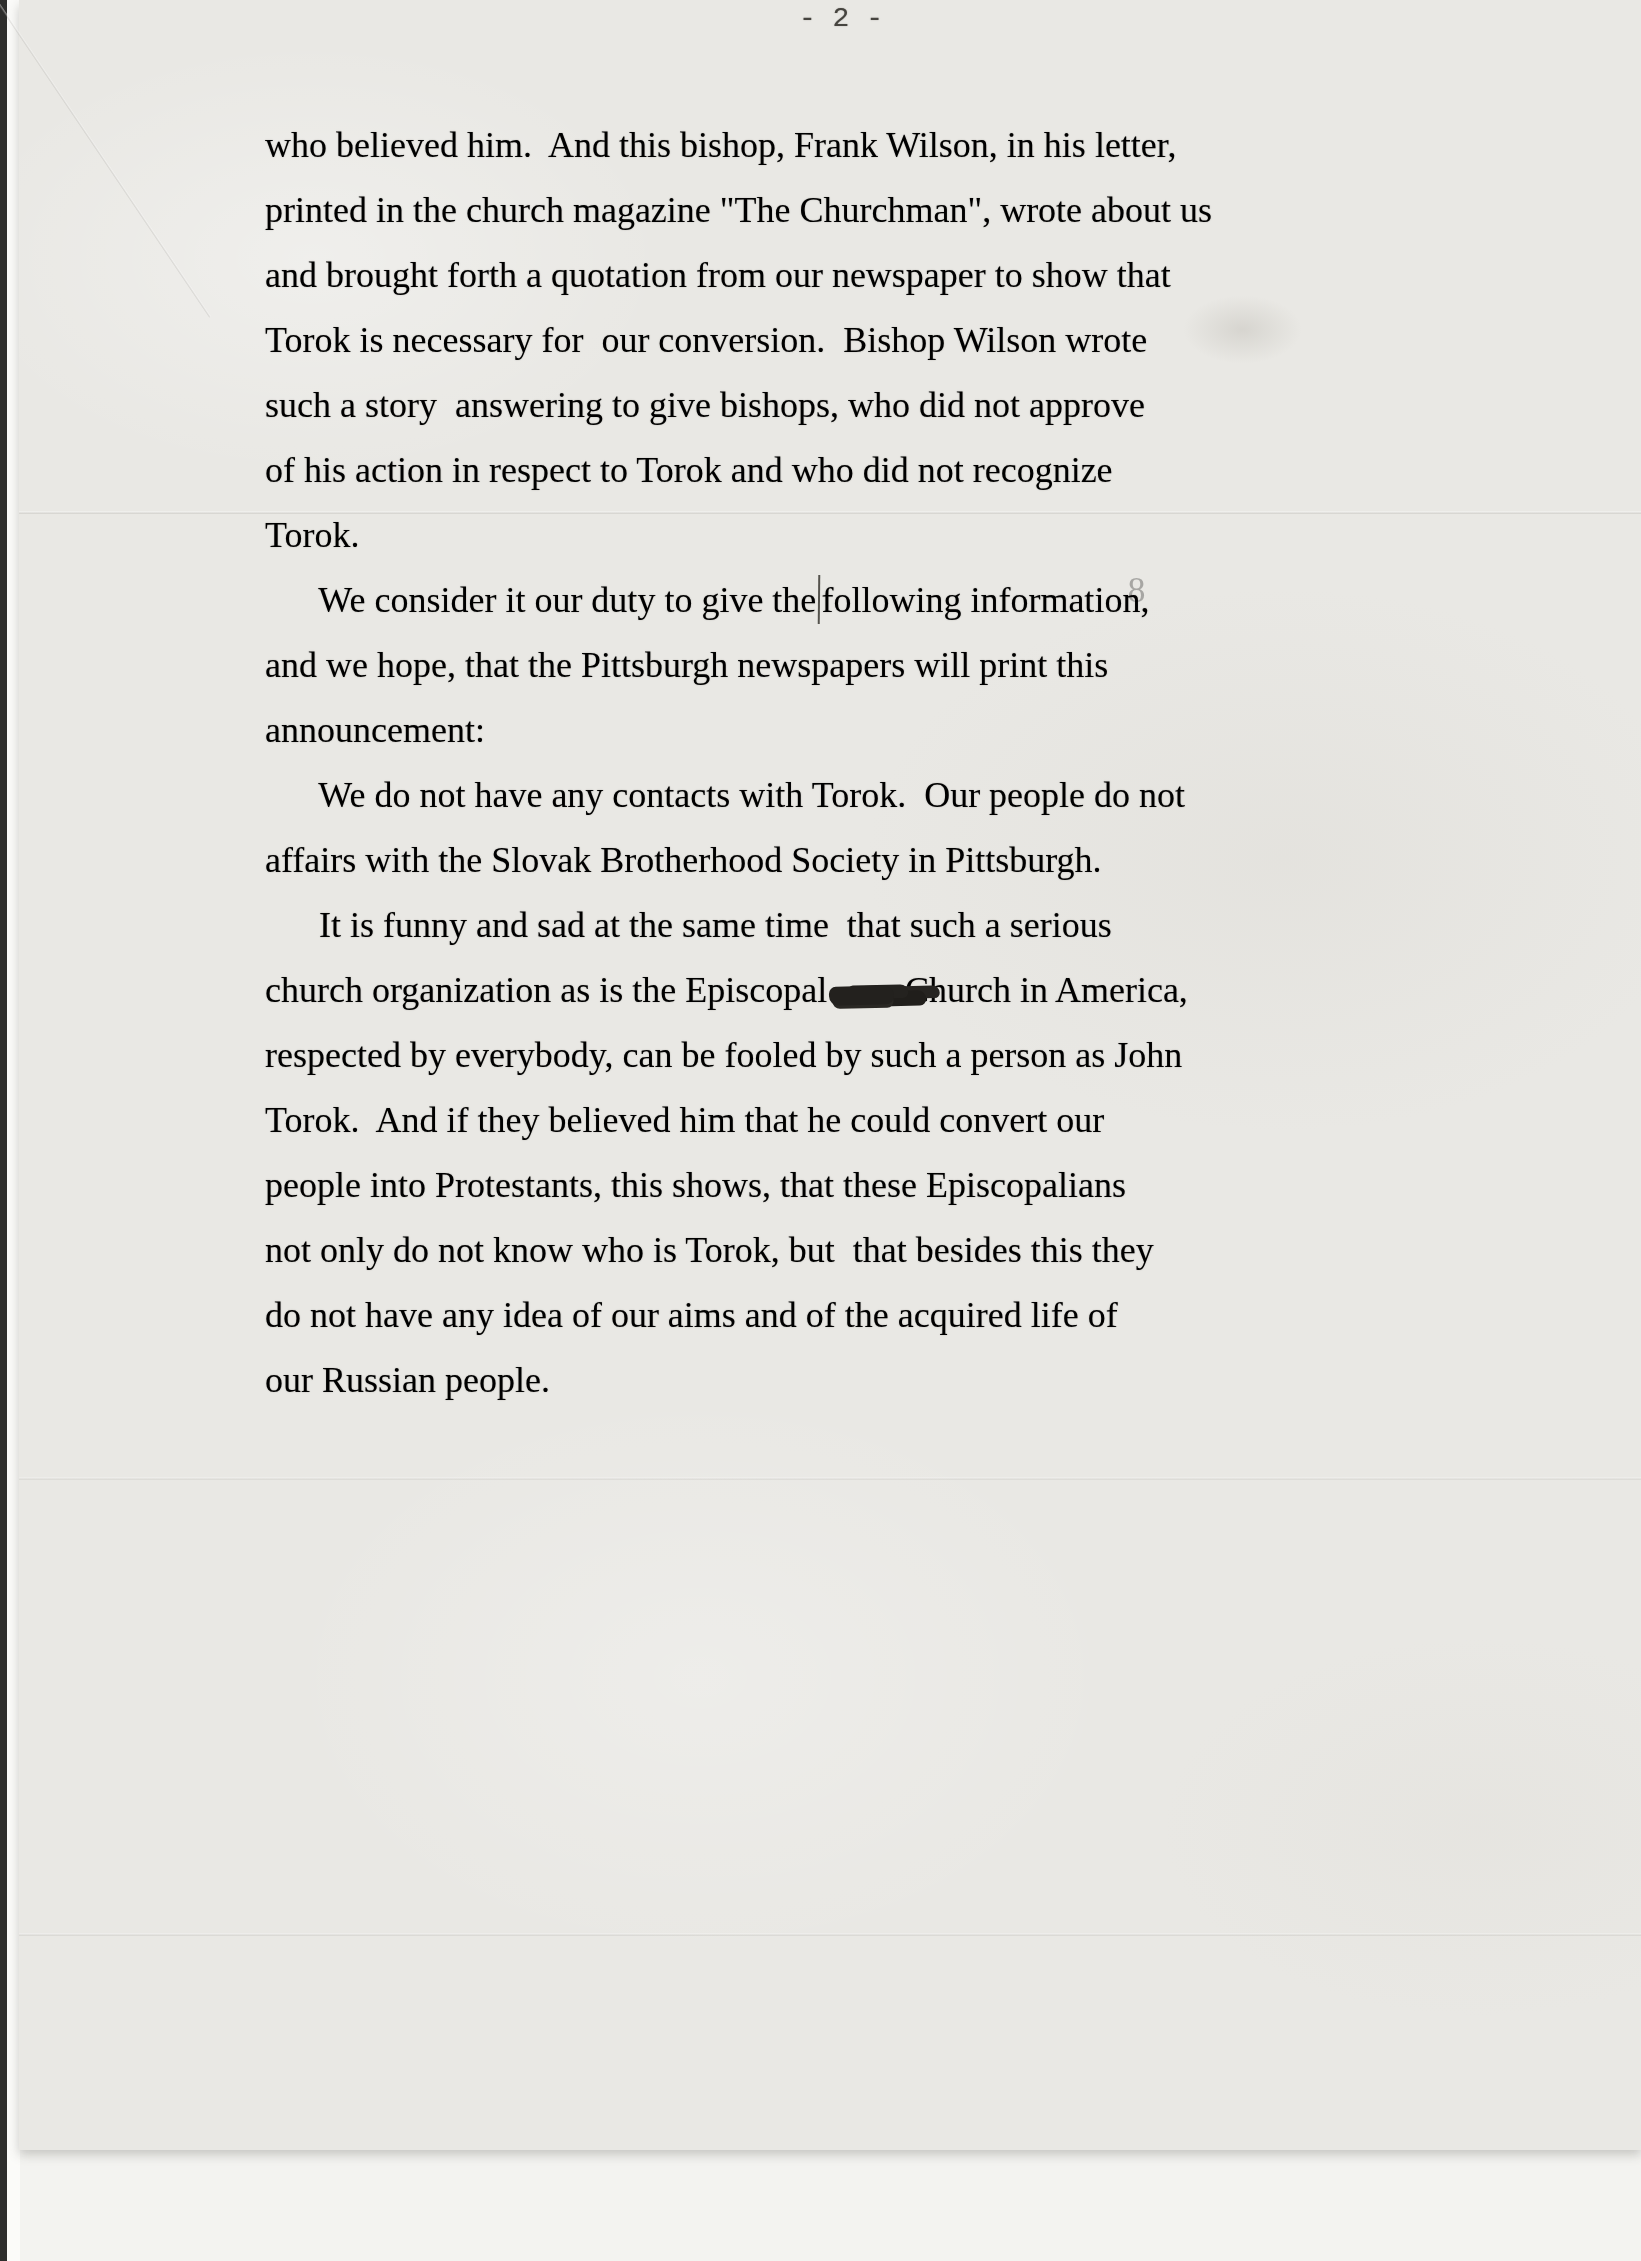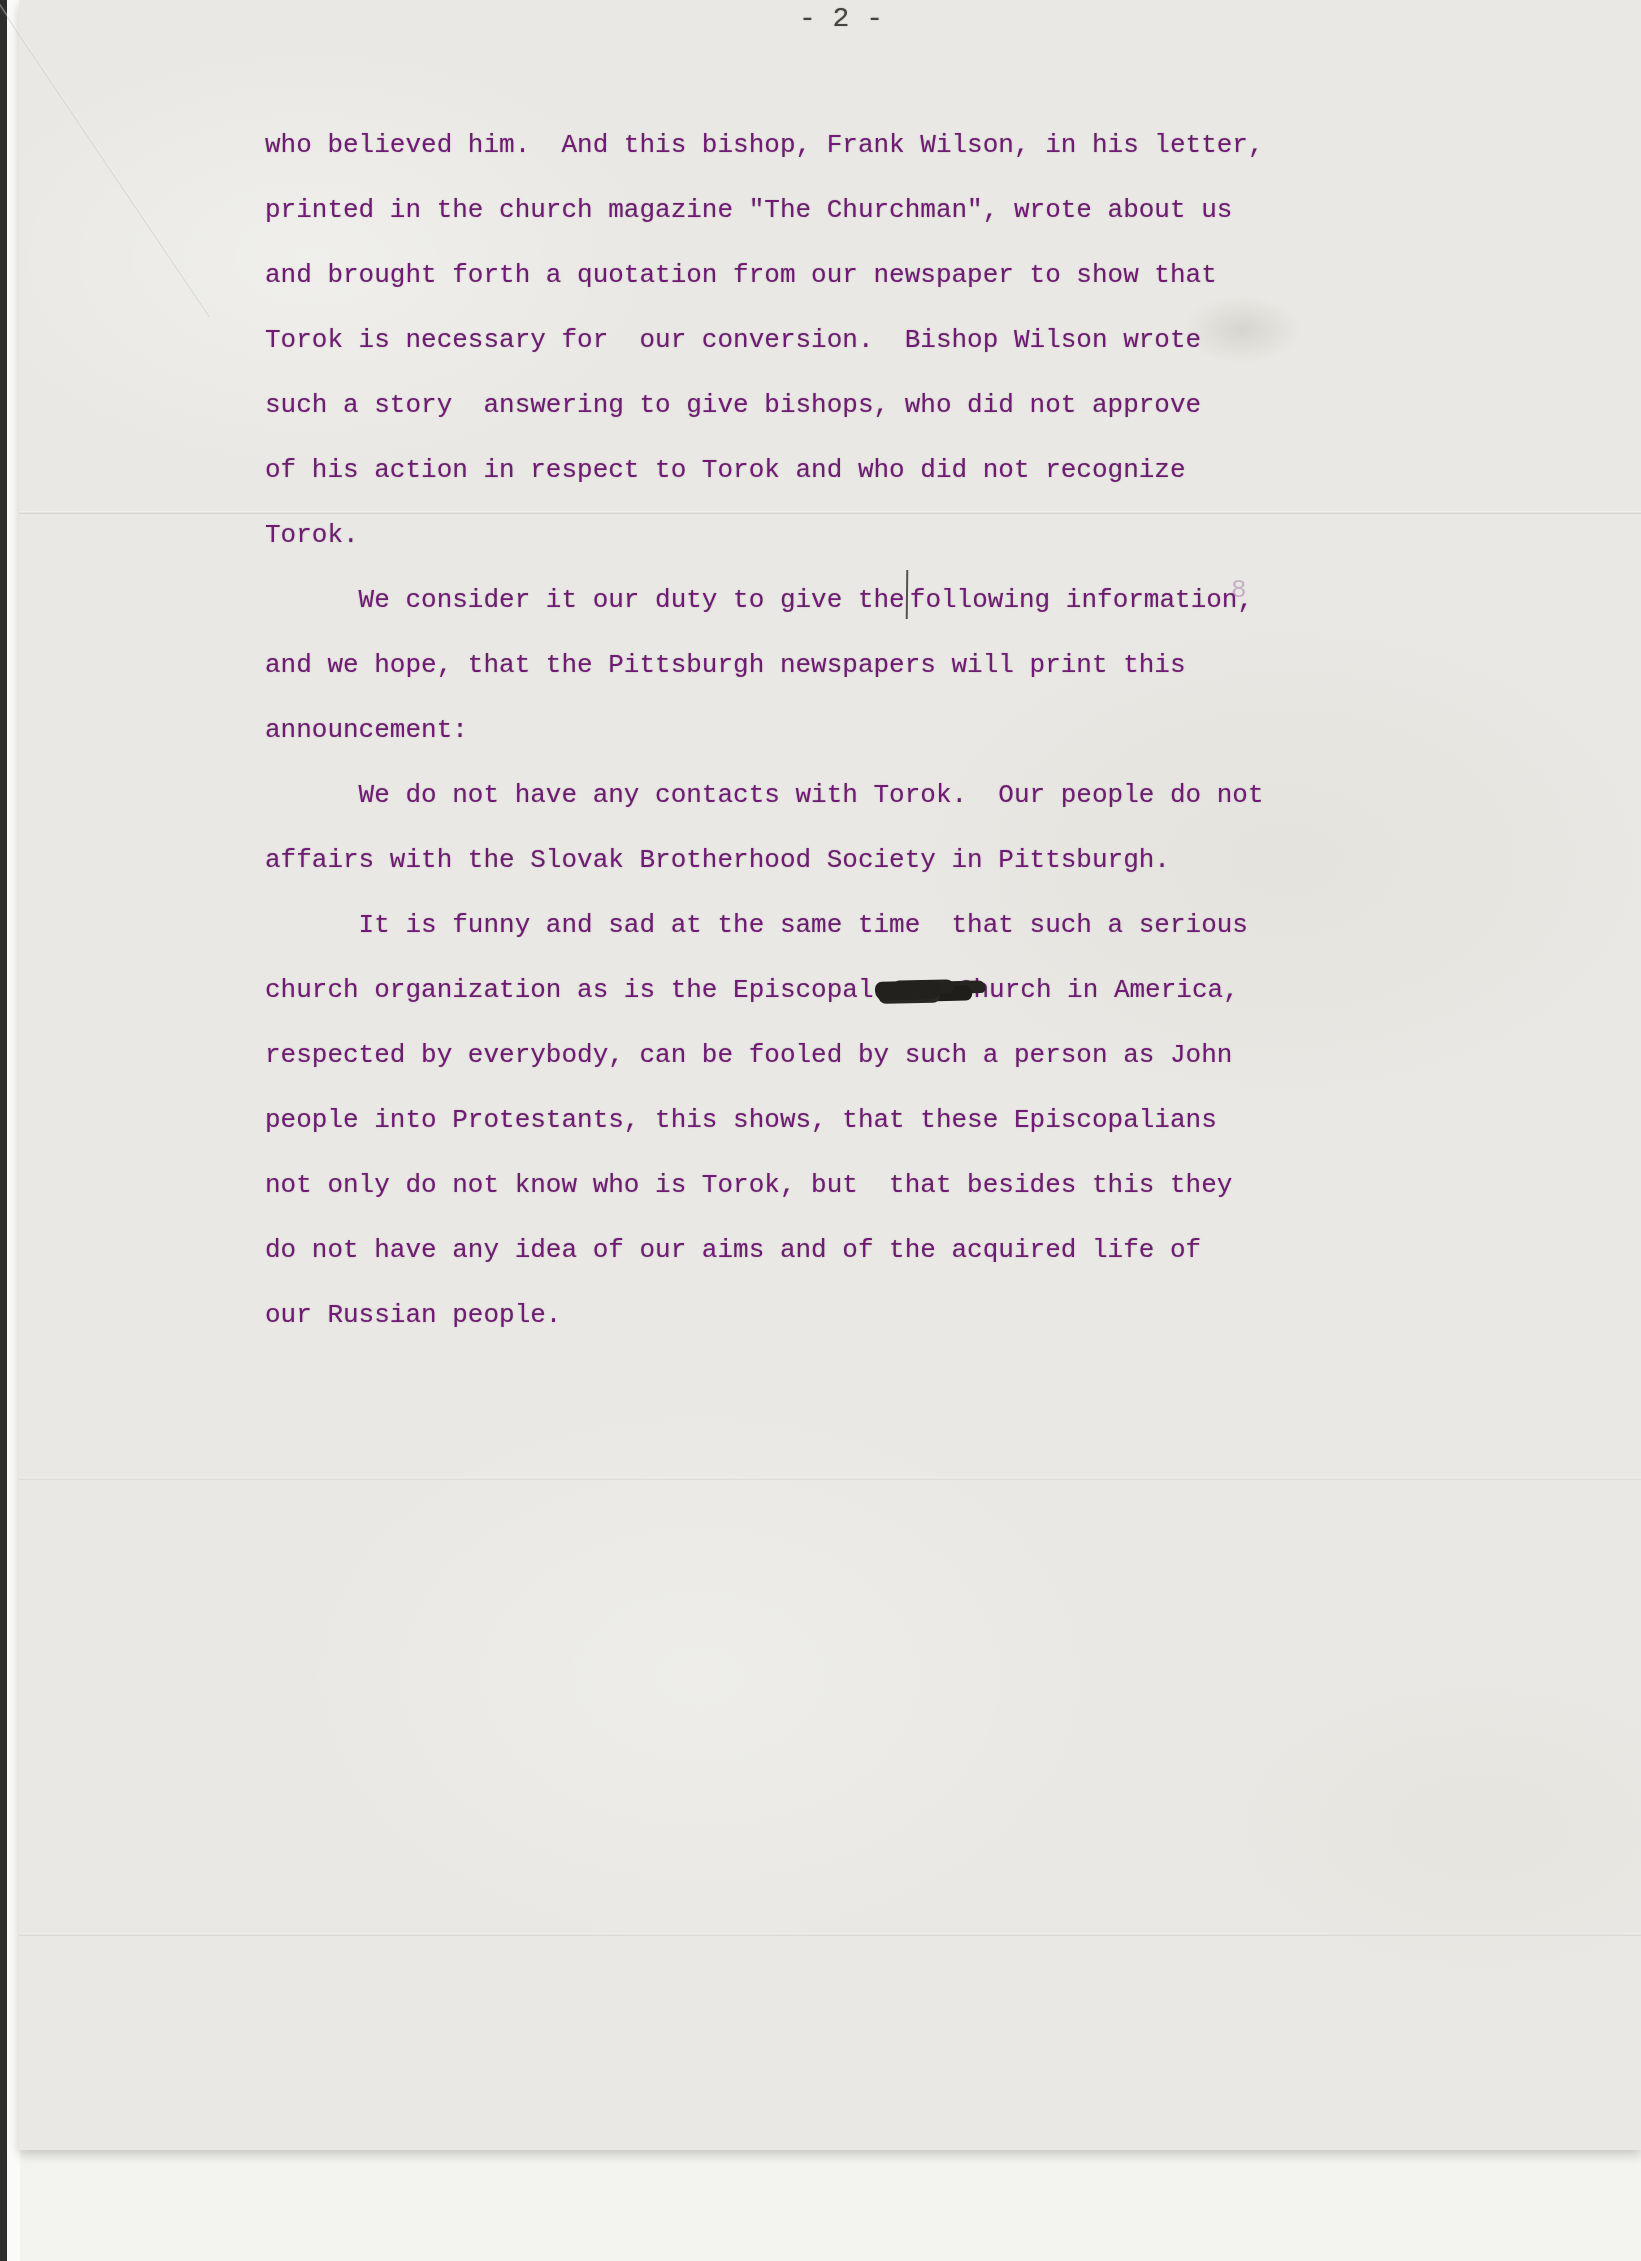--- a/index.html
+++ b/index.html
@@ -42,22 +42,23 @@
     position:absolute;left:799px;top:2.6px;
     font-size:28px;line-height:31px;color:#46443f;
     text-shadow:0 0 1.3px rgba(70,66,60,0.45);
     white-space:pre;
   }
   .typed-lines{
     position:absolute;left:265px;top:113px;width:1278px;
   }
   .line{
     height:65px;line-height:65px;white-space:pre;
-    font-size:26px;color:#701a75;
+    font-size:36px;color:#000000;
     text-shadow:0 0 1.3px rgba(70,66,60,0.45);
+    font-family:Liberation Serif, serif;
   }
   .stroke-mark{
     display:inline-block;width:1.9px;height:49px;background:#55534d;
     vertical-align:-12.3px;margin:0 1.9px 0 1.3px;transform:rotate(0.6deg);
     text-shadow:none;
   }
   .ink-blot{
     display:inline-block;width:65px;height:19.4px;margin:0 1.9px;
     background:#23211e;border-radius:7.7px 11.6px 9px 10.3px;
     transform:rotate(-1.5deg);vertical-align:-3.2px;
@@ -96,19 +97,20 @@
       <div class="line"><span>of his action in respect to Torok and who did not recognize</span></div>
       <div class="line"><span>Torok.</span></div>
       <div class="line"><span>      We consider it our duty to give the</span><span class="stroke-mark"></span><span>following information,</span><span class="ghost">8</span></div>
       <div class="line"><span>and we hope, that the Pittsburgh newspapers will print this</span></div>
       <div class="line"><span>announcement:</span></div>
       <div class="line"><span>      We do not have any contacts with Torok.  Our people do not</span></div>
       <div class="line"><span>affairs with the Slovak Brotherhood Society in Pittsburgh.</span></div>
       <div class="line"><span>      It is funny and sad at the same time  that such a serious</span></div>
       <div class="line"><span>church organization as is the Episcopal</span><span class="ink-blot"></span><span> Church in America,</span></div>
       <div class="line"><span>respected by everybody, can be fooled by such a person as John</span></div>
+      <div class="line"><span>Torok.  And if they believed him that he could convert our</span></div>
       <div class="line"><span>people into Protestants, this shows, that these Episcopalians</span></div>
       <div class="line"><span>not only do not know who is Torok, but  that besides this they</span></div>
       <div class="line"><span>do not have any idea of our aims and of the acquired life of</span></div>
       <div class="line"><span>our Russian people.</span></div>
     </div>
 </div>
 
 
 </body></html>

